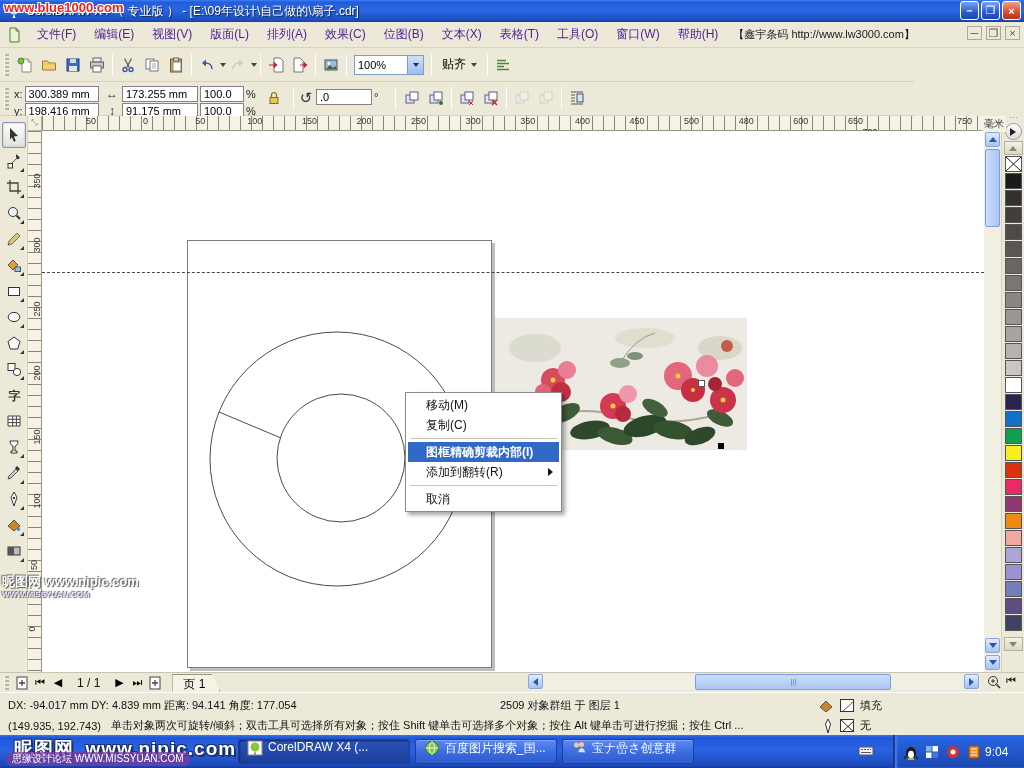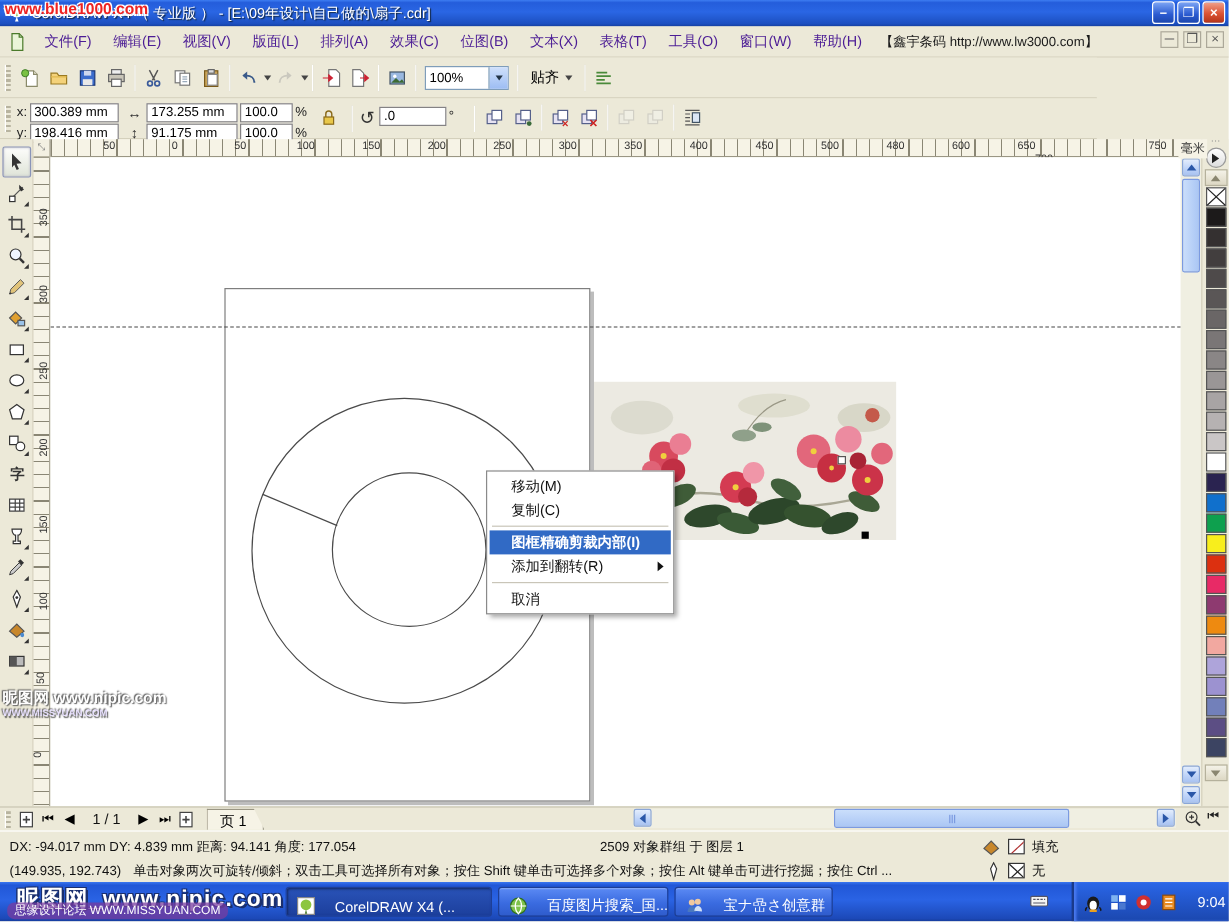--- a/index.html
+++ b/index.html
@@ -91,23 +91,23 @@
   #hscroll{position:absolute;left:528px;top:674px;width:452px;height:16px}
   #hthumb{position:absolute;left:167px;top:0px;width:196px;height:16px;background:linear-gradient(180deg,#cadefb,#aac6f4);border:1px solid #7b9ae0;border-radius:2px;display:flex;align-items:center;justify-content:center;gap:1px}
   #hthumb i{display:block;width:1px;height:7px;background:#7b9ae0}
   
   #statusbar{left:0;top:692px;width:1024px;height:43px;background:#ece9d8;border-top:1px solid #fff;font-size:11px;color:#111}
   #statusbar .row{position:absolute;left:0;width:1024px;height:21px;display:flex;align-items:center}
   .stat-swatch{width:14px;height:13px;border:1px solid #333;background:#fff;position:relative;overflow:hidden}
   .stat-swatch svg{position:absolute;left:-1px;top:-1px}
   
   #taskbar{left:0;top:735px;width:1024px;height:33px;background:linear-gradient(180deg,#3a77f0 0%,#2157d7 8%,#2a63e4 45%,#1c49b8 92%,#153a98 100%)}
-  .taskbtn{position:absolute;top:4px;height:25px;border-radius:3px;border:1px solid #1e3f96;background:linear-gradient(180deg,#5b8af4,#3a6be0 55%,#2f5ccc);color:#fff;font-size:12px;display:flex;align-items:flex-end;gap:16px;padding:0 8px;overflow:hidden;white-space:nowrap;box-shadow:inset 0 1px 0 #7fa4f8}
+  .taskbtn{position:absolute;top:4px;height:25px;border-radius:3px;border:1px solid #1e3f96;background:linear-gradient(180deg,#5b8af4,#3a6be0 55%,#2f5ccc);color:#fff;font-size:12px;display:flex;align-items:flex-start;gap:5px;padding:0 8px;overflow:hidden;white-space:nowrap;box-shadow:inset 0 1px 0 #7fa4f8}
   .taskbtn.active{background:linear-gradient(180deg,#2a53b8,#1c3f9c);box-shadow:inset 1px 1px 2px #122a66}
-  #tray{position:absolute;right:0;top:0;width:131px;height:33px;background:linear-gradient(180deg,#2a66e8,#1b47ae);border-left:2px solid #1a3a8a;box-shadow:inset 2px 0 2px #4a7af0;display:flex;align-items:center;gap:14px;padding-left:8px}
+  #tray{position:absolute;right:0;top:0;width:131px;height:33px;background:linear-gradient(180deg,#2a66e8,#1b47ae);border-left:2px solid #1a3a8a;box-shadow:inset 2px 0 2px #4a7af0;display:flex;align-items:center;gap:1px;padding-left:8px}
   #clock{color:#fff;font-size:12px;margin-left:2px}
   .trayicn{width:16px;height:16px;display:inline-flex;align-items:center;justify-content:center}
   #kbicon{position:absolute;right:150px;top:8px}
   
   #wm-canvas{left:2px;top:576px;z-index:30;color:#fff;font-weight:bold;font-size:13px;text-shadow:1px 1px 1px #555,-1px -1px 1px #555;opacity:.95;line-height:11px}
   #wm-canvas small{font-size:8px;color:#e8e0ff}
   #wm-task{left:14px;top:736px;z-index:40;color:#fff;font-weight:bold;font-size:19px;letter-spacing:1px;text-shadow:2px 2px 0 #1a2f6e,-1px -1px 0 #1a2f6e,1px -1px 0 #1a2f6e,-1px 1px 0 #1a2f6e}
   #wm-task2{left:6px;top:752px;z-index:40;color:#fff;font-size:10px;background:rgba(120,60,160,.75);padding:0 6px;border-radius:6px}
   svg{display:block}
 </style>

